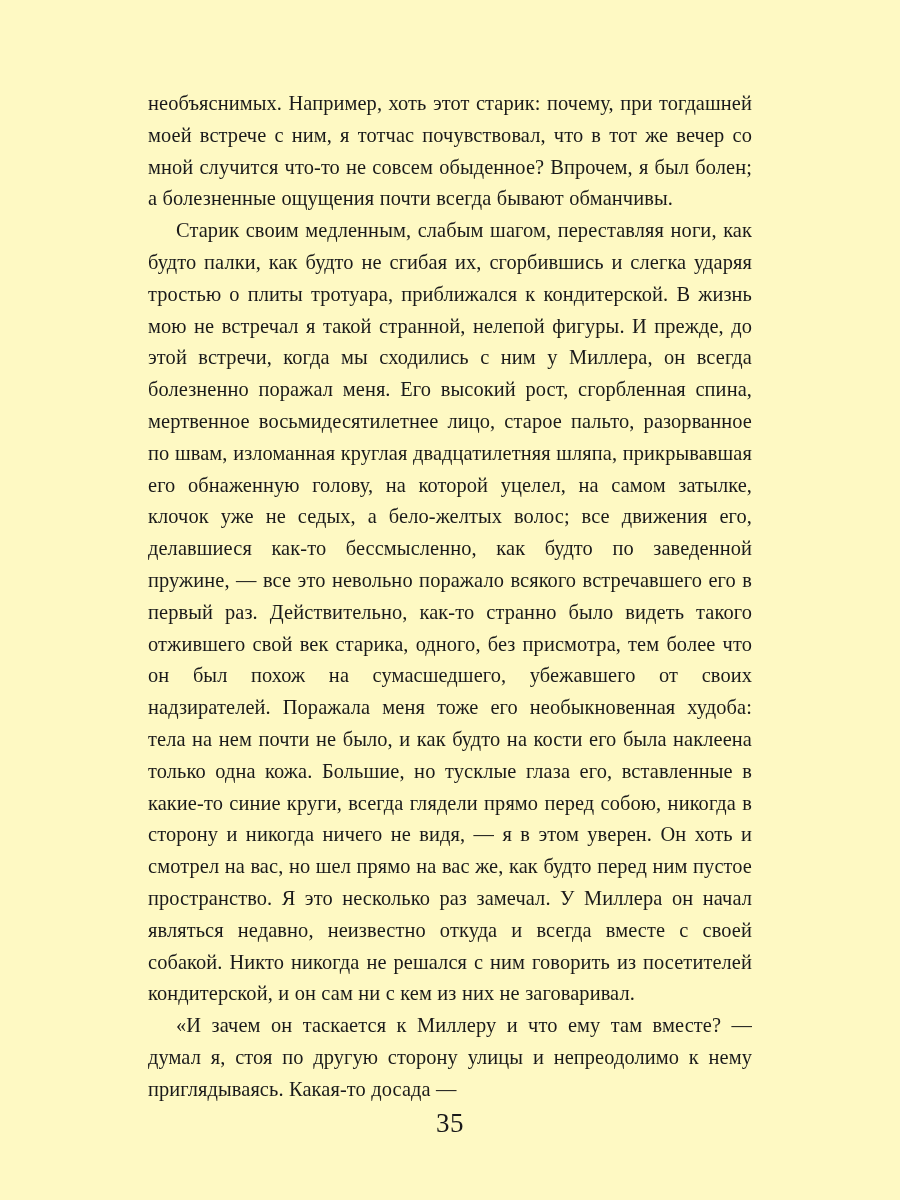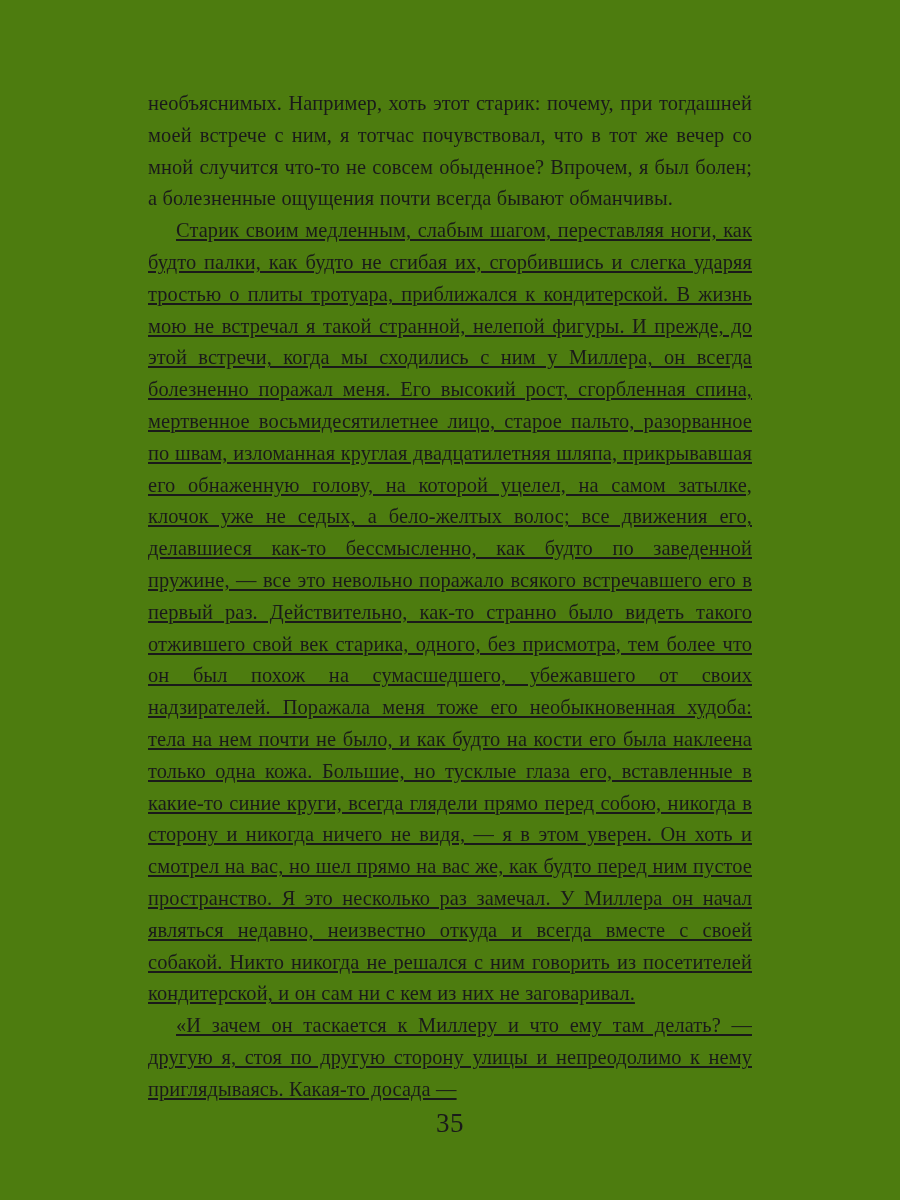--- a/index.html
+++ b/index.html
@@ -10,42 +10,41 @@
   body {
     width: 900px;
     height: 1200px;
     font-family: "Liberation Serif", serif;
     color: #1a1a1a;
   }
   .page {
     position: relative;
     width: 900px;
     height: 1200px;
-    background: #4d7c0f;
+    background: #fef9c3;
     box-sizing: border-box;
   }
   .text-block {
     position: absolute;
     left: 148px;
     top: 88px;
     width: 604px;
   }
   .para {
     margin: 0;
     font-size: 20.4px;
     line-height: 31.8px;
     text-align: justify;
     text-justify: inter-word;
     letter-spacing: 0.1px;
     word-spacing: 0.2px;
     hyphens: manual;
   }
   .para.indent {
     text-indent: 28px;
-    text-decoration: underline;
   }
   .folio {
     position: absolute;
     left: 0;
     right: 0;
     top: 1108px;
     text-align: center;
     font-size: 27px;
     font-family: "Liberation Serif", serif;
     color: #1a1a1a;
@@ -53,18 +52,18 @@
   }
 </style>
 </head>
 <body>
 
 <div class="page">
 
   <div class="text-block">
     <p class="para">необъяснимых. Например, хоть этот старик: почему, при тогдашней моей встрече с ним, я тотчас почувствовал, что в тот же вечер со мной случится что-то не совсем обыденное? Впрочем, я был болен; а болезненные ощущения почти всегда бывают обманчивы.</p>
     <p class="para indent">Старик своим медленным, слабым шагом, переставляя ноги, как будто палки, как будто не сгибая их, сгорбившись и слегка ударяя тростью о плиты тротуара, приближался к кондитерской. В жизнь мою не встречал я такой странной, нелепой фигуры. И прежде, до этой встречи, когда мы сходились с ним у Миллера, он всегда болезненно поражал меня. Его высокий рост, сгорбленная спина, мертвенное восьмидесятилетнее лицо, старое пальто, разорванное по швам, изломанная круглая двадцатилетняя шляпа, прикрывавшая его обнаженную голову, на которой уцелел, на самом затылке, клочок уже не седых, а бело-желтых волос; все движения его, делавшиеся как-то бессмысленно, как будто по заведенной пружине, — все это невольно поражало всякого встречавшего его в первый раз. Действительно, как-то странно было видеть такого отжившего свой век старика, одного, без присмотра, тем более что он был похож на сумасшедшего, убежавшего от своих надзирателей. Поражала меня тоже его необыкновенная худоба: тела на нем почти не было, и как будто на кости его была наклеена только одна кожа. Большие, но тусклые глаза его, вставленные в какие-то синие круги, всегда глядели прямо перед собою, никогда в сторону и никогда ничего не видя, — я в этом уверен. Он хоть и смотрел на вас, но шел прямо на вас же, как будто перед ним пустое пространство. Я это несколько раз замечал. У Миллера он начал являться недавно, неизвестно откуда и всегда вместе с своей собакой. Никто никогда не решался с ним говорить из посетителей кондитерской, и он сам ни с кем из них не заговаривал.</p>
-    <p class="para indent">«И зачем он таскается к Миллеру и что ему там делать? — другую я, стоя по другую сторону улицы и непреодолимо к нему приглядываясь. Какая-то досада —</p>
+    <p class="para indent">«И зачем он таскается к Миллеру и что ему там вместе? — думал я, стоя по другую сторону улицы и непреодолимо к нему приглядываясь. Какая-то досада —</p>
   </div>
 
   <div class="folio">35</div>
 
 </div>
 
 </body></html>

